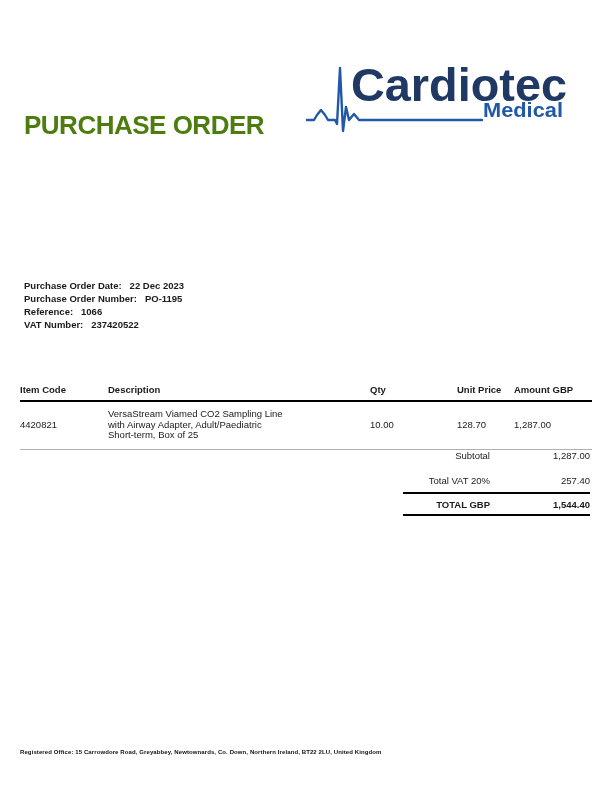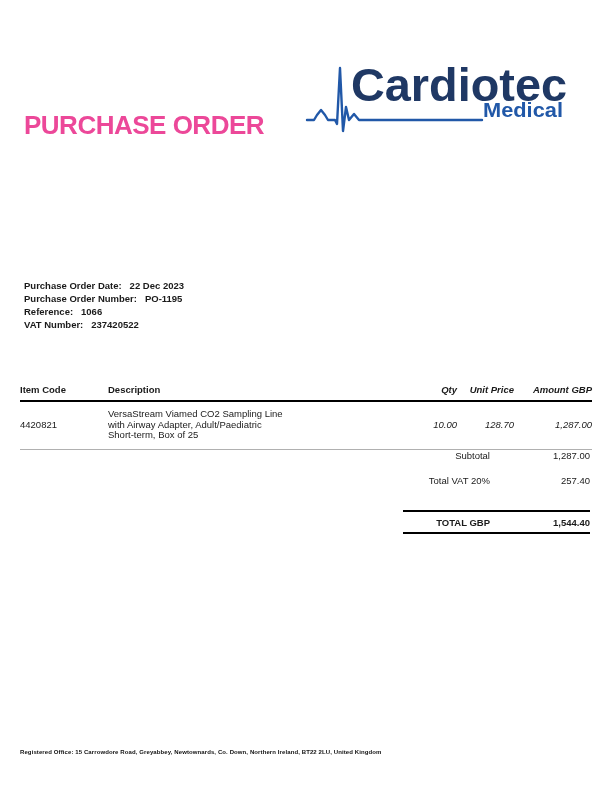--- a/index.html
+++ b/index.html
@@ -6,41 +6,41 @@
   .page{
     position:relative;
     width:612px;height:792px;
     background:#ffffff;
     font-family:"Liberation Sans","DejaVu Sans",sans-serif;
     color:#1a1a1a;
     overflow:hidden;
   }
   .doc-title{
     position:absolute;left:24px;top:110px;
-    font-size:26px;font-weight:bold;letter-spacing:-0.5px;color:#ec4899;
+    font-size:26px;font-weight:bold;letter-spacing:-0.5px;color:#4d7c0f;
   }
   .logo-wrap{position:absolute;left:305px;top:47px;width:280px;height:95px;}
   .addr{position:absolute;font-size:9.5px;line-height:13px;}
   .addr-left{left:24px;top:180px;}
   .addr-right{left:487px;top:193px;}
   .po-details{position:absolute;left:24px;top:279px;font-size:9.5px;line-height:13px;font-weight:bold;}
   .po-details .row span{display:inline;}
   .delivery{position:absolute;left:348px;top:279px;font-size:9.5px;line-height:13px;}
   .items{position:absolute;left:20px;top:384px;width:572px;font-size:9.5px;}
   .grid-row{display:grid;grid-template-columns:88px 262px 87px 57px 78px;align-items:center;}
   .items .head{font-weight:bold;padding-bottom:5px;border-bottom:2.5px solid #000;align-items:end;}
   .items .body-row{padding:7px 0 8px 0;border-bottom:1px solid #b0b0b0;}
-  .col-r{text-align:right;font-style:italic;}
+  .col-r{text-align:left;}
   .desc{white-space:pre-line;line-height:10.5px;}
   .totals{position:absolute;left:403px;top:443px;width:187px;font-size:9.5px;}
   .tot-row{display:grid;grid-template-columns:87px 100px;}
   .tot-row .lbl{text-align:right;}
   .tot-row .val{text-align:right;}
   .row-subtotal{padding-top:7px;}
-  .row-vat{padding-top:14px;padding-bottom:24px;}
+  .row-vat{padding-top:14px;padding-bottom:6px;}
   .row-total{border-top:2px solid #000;border-bottom:2px solid #000;padding:4.5px 0;font-weight:bold;}
   .footer{
     position:absolute;left:20px;top:749px;width:560px;
     font-size:6px;font-weight:bold;color:#111;letter-spacing:0.1px;
   }
 </style>
 </head>
 <body>
 
 <div class="page">

